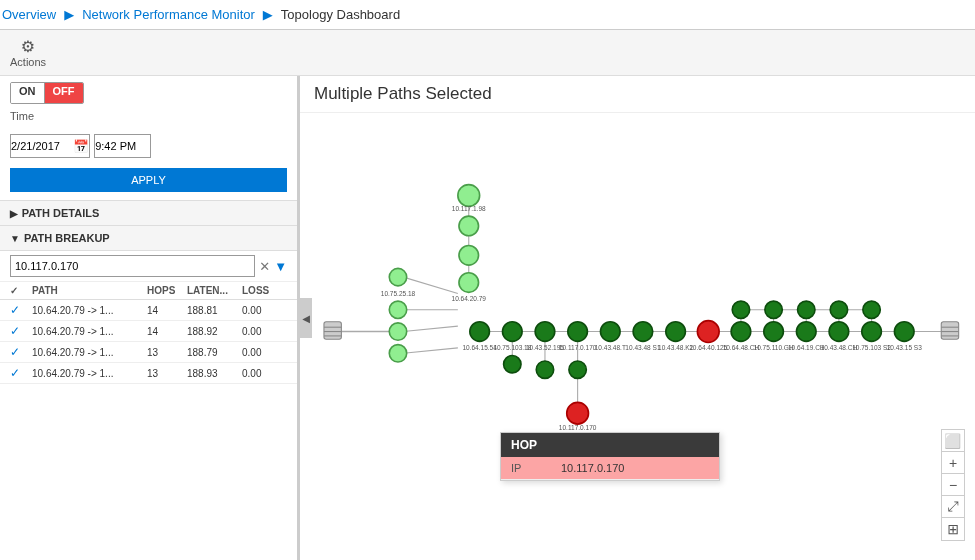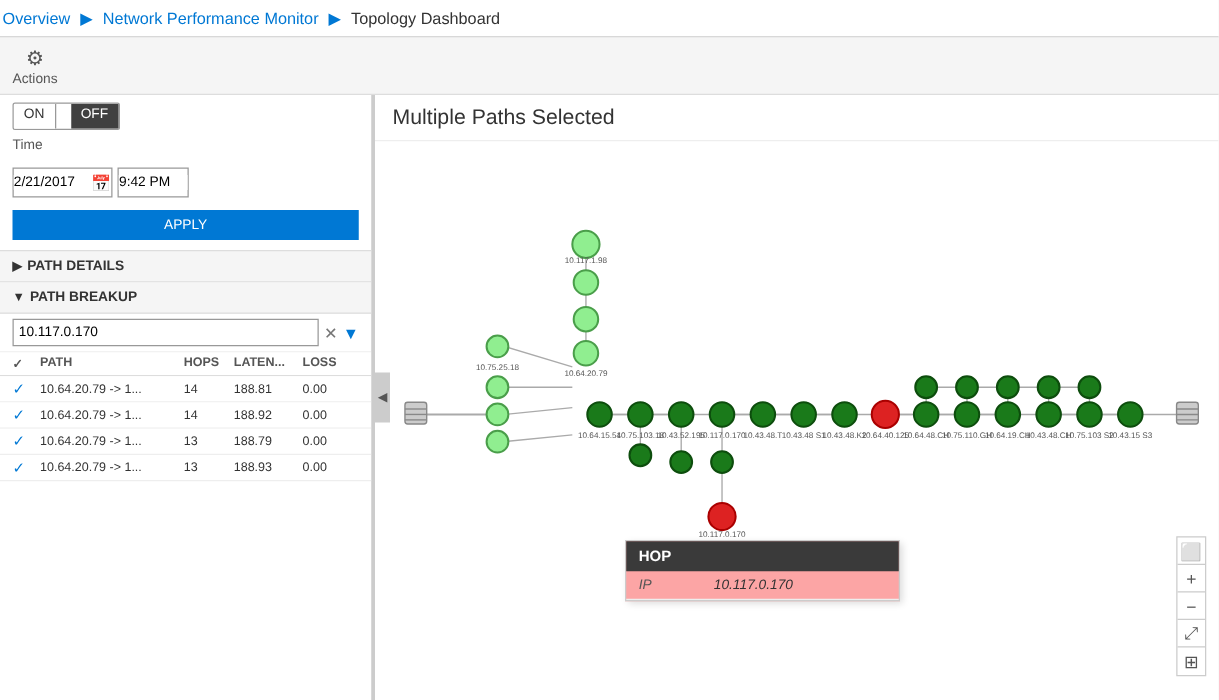--- a/index.html
+++ b/index.html
@@ -60,42 +60,42 @@
       font-size: 11px;
       color: #555;
       border-bottom: 1px solid #eee;
     }
 
     .toggle-row {
       display: flex;
       align-items: flex-end;
       padding: 6px 10px 2px 10px;
       gap: 4px;
+      font-weight: bold;
     }
     .toggle-btn {
       display: flex;
       border: 1px solid #999;
       border-radius: 2px;
       overflow: hidden;
       font-size: 11px;
       height: 22px;
     }
     .toggle-btn .t-on {
       background: #fff;
       color: #333;
       padding: 2px 8px;
       cursor: pointer;
       border-right: 1px solid #999;
     }
     .toggle-btn .t-off {
-      background: #404040;
+      background: #ef4444;
       color: #fff;
       padding: 2px 8px;
       cursor: pointer;
-      margin-left: 12px;
     }
 
     .time-section {
       padding: 4px 10px 6px 10px;
     }
     .time-label { font-size: 11px; color: #555; margin-bottom: 12px; }
     .time-inputs { display: flex; gap: 4px; align-items: center; }
     .time-input {
       border: 1px solid #999;
       padding: 2px 0;
@@ -235,23 +235,22 @@
     .hop-popup-header {
       background: #3a3a3a;
       color: #fff;
       padding: 5px 10px;
       font-weight: 600;
       font-size: 12px;
     }
     .hop-popup-row {
       display: flex;
       padding: 5px 10px;
-      gap: 30px;
+      gap: 20px;
       border-bottom: 1px solid #eee;
-      font-style: italic;
     }
     .hop-popup-label { color: #555; min-width: 30px; }
     .hop-popup-value { color: #333; }
 
     
     .zoom-controls {
       position: absolute;
       right: 10px;
       bottom: 20px;
       display: flex;

